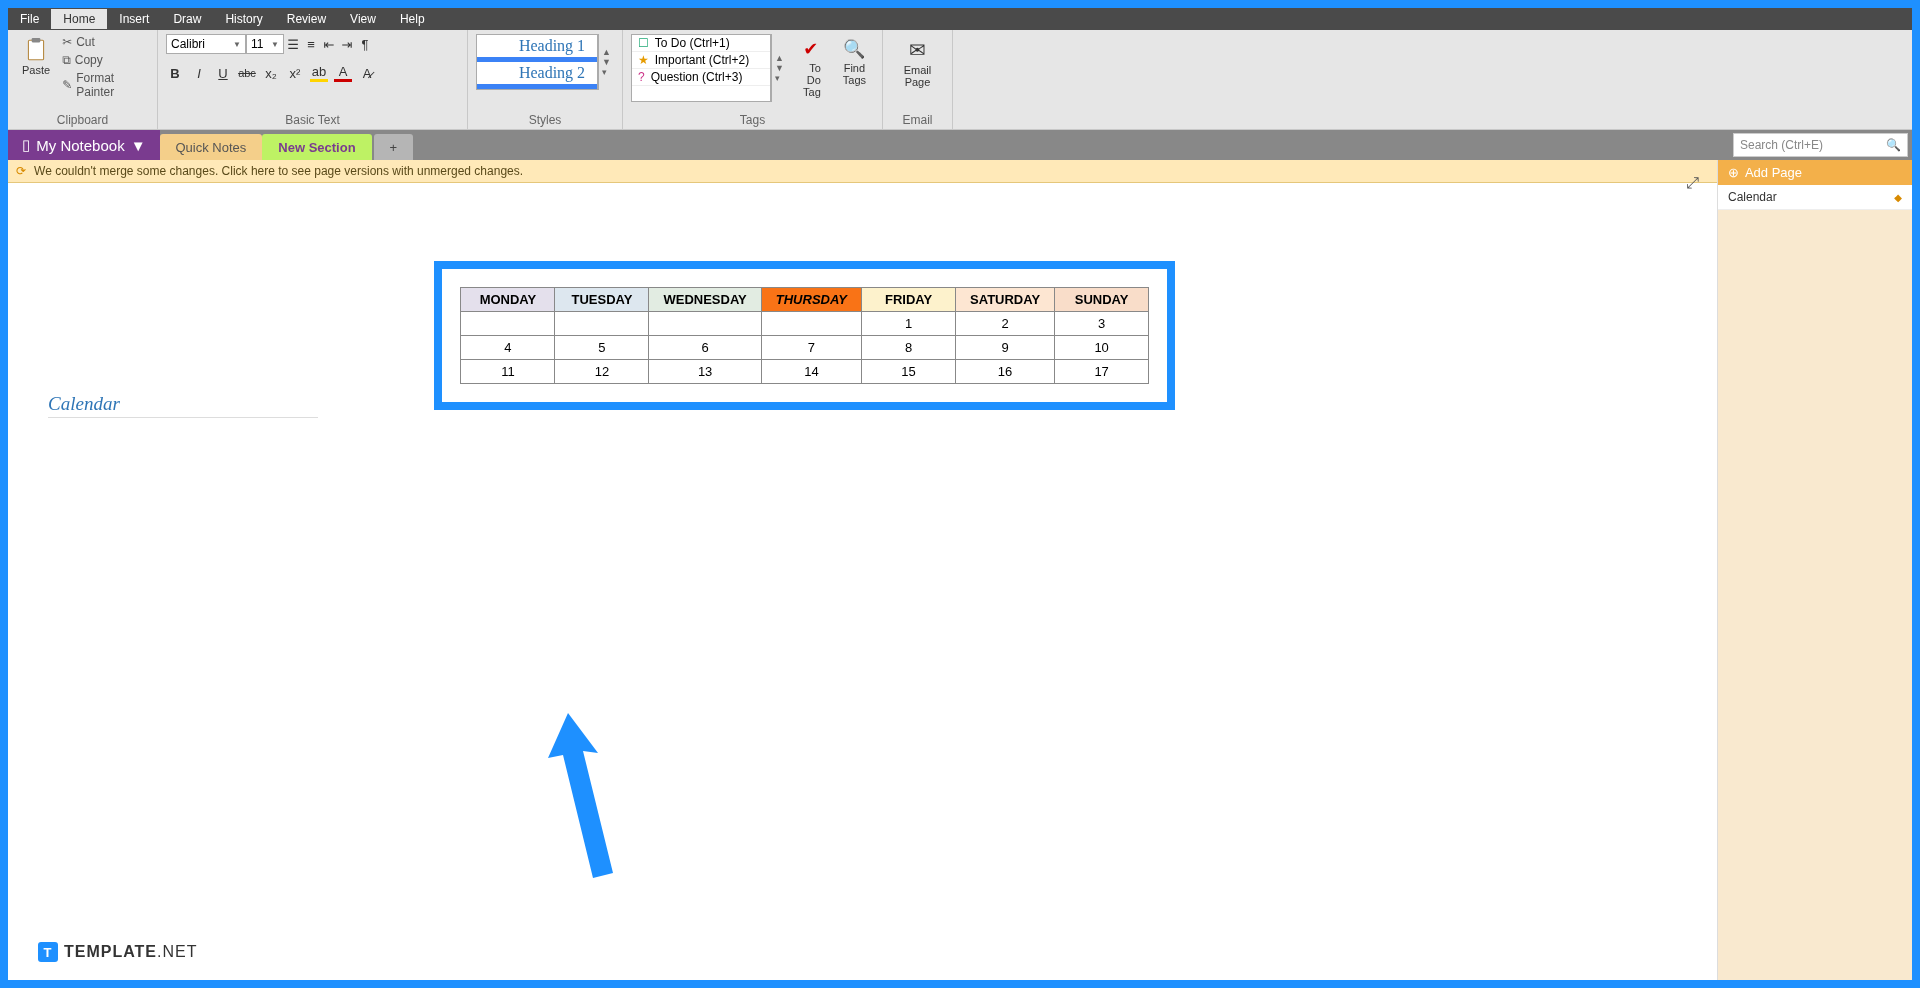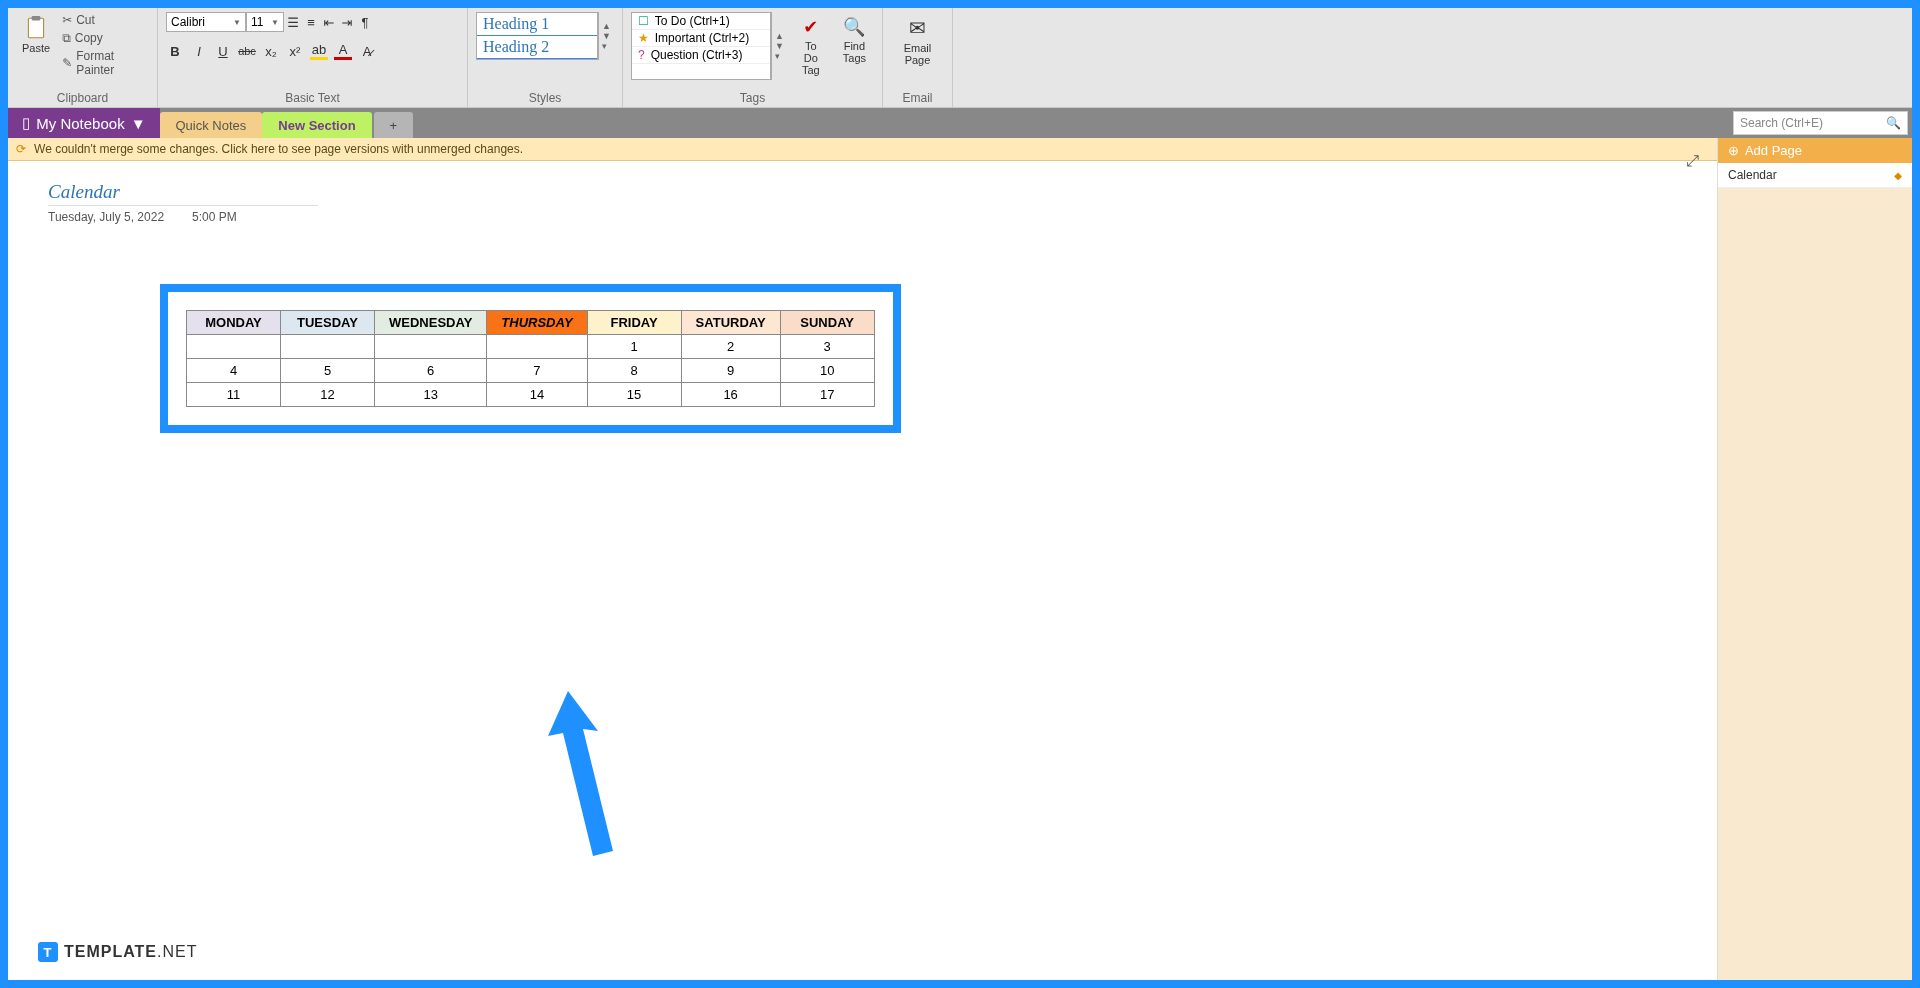--- a/index.html
+++ b/index.html
@@ -16,21 +16,21 @@
 .paste-btn svg { width:26px; height:28px; }
 .paste-btn span { font-size:11px; color:#333; }
 .clip-list { display:flex; flex-direction:column; gap:2px; font-size:12px; color:#555; }
 .clip-list div { display:flex; align-items:center; gap:4px; cursor:pointer; padding:1px 2px; }
 .font-row { display:flex; align-items:center; }
 .font-sel { border:1px solid #ababab; background:#fff; font-size:12px; padding:1px 4px; width:80px; height:20px; display:flex; align-items:center; justify-content:space-between; }
 .size-sel { width:38px; }
 .ico-row { display:flex; gap:6px; margin-top:10px; }
 .ico { font-size:13px; color:#333; cursor:pointer; display:inline-flex; align-items:center; justify-content:center; width:18px; height:18px; }
 .styles-box { border:1px solid #ababab; background:#fff; width:130px; }
-.style-item { padding:2px 6px; font-size:16px; color:#2e75b6; cursor:pointer; border-bottom:1px solid #3b82f6; font-family:"Calibri Light","Segoe UI"; }
+.style-item { padding:2px 12px; font-size:16px; color:#2e75b6; cursor:pointer; border-bottom:5px solid #3b82f6; font-family:"Calibri Light","Segoe UI";text-align:right; }
 .style-ctrl { display:flex; flex-direction:column; justify-content:center; border-left:1px solid #ababab; }
 .style-ctrl div { font-size:9px; padding:0 3px; cursor:pointer; color:#666; }
 .tags-box { border:1px solid #ababab; background:#fff; width:140px; }
 .tag-item { display:flex; align-items:center; gap:6px; font-size:12px; padding:1px 6px; cursor:pointer; border-bottom:1px solid #eee; }
 .rbtn-col { display:flex; flex-direction:column; align-items:center; padding:4px 8px; cursor:pointer; font-size:11px; color:#333; gap:2px; }
 .nav-strip { background:#888; height:30px; display:flex; align-items:stretch; }
 .nb-btn { background:#7a3b8f; color:#fff; display:flex; align-items:center; gap:6px; padding:0 14px; font-size:15px; cursor:pointer; }
 .tab { display:flex; align-items:center; padding:0 16px; font-size:13px; cursor:pointer; border-top-left-radius:3px; border-top-right-radius:3px; margin-top:4px; }
 .tab.qn { background:#f4cf8a; color:#555; }
 .tab.ns { background:#bef264; color:#7a3b8f; font-weight:600; }
@@ -59,20 +59,30 @@
 .watermark { position:absolute; left:30px; bottom:18px; display:flex; align-items:center; gap:6px; font-size:16px; font-weight:700; color:#333; letter-spacing:1px; }
 .watermark .wm-ico { background:#1e90ff; color:#fff; width:20px; height:20px; display:flex; align-items:center; justify-content:center; border-radius:3px; font-size:13px; }
 .watermark .net { font-weight:400; }
 .chev { font-size:8px; color:#666; }
 </style>
 </head>
 <body>
 
 <div class="app">
 
+  <div class="menubar">
+    <div class="mitem">File</div>
+    <div class="mitem active">Home</div>
+    <div class="mitem">Insert</div>
+    <div class="mitem">Draw</div>
+    <div class="mitem">History</div>
+    <div class="mitem">Review</div>
+    <div class="mitem">View</div>
+    <div class="mitem">Help</div>
+  </div>
 
   <div class="ribbon">
 
     <div class="rgroup" style="width:150px;">
       <div class="clip-top">
         <div class="paste-btn">
           <svg viewBox="0 0 24 24">
               <rect x="5" y="3" width="14" height="18" rx="1" fill="#fff" stroke="#b58840"></rect>
               <rect x="8" y="1" width="8" height="4" rx="1" fill="#888"></rect>
             </svg>
@@ -161,21 +171,21 @@
               </div>
           </div>
           <div class="style-ctrl">
             <div>▲</div>
             <div>▼</div>
             <div>▾</div>
           </div>
         </div>
         <div class="rbtn-col">
           <span style="font-size:18px;color:#c00">✔</span>
-          <span style="text-align:center;line-height:1.1">To Do Tag</span>
+          <span style="text-align:right;line-height:1.1">To Do Tag</span>
         </div>
         <div class="rbtn-col">
           <span style="font-size:18px">🔍</span>
           <span style="text-align:center;line-height:1.1">Find Tags</span>
         </div>
       </div>
       <div class="label">Tags</div>
     </div>
 
     <div class="rgroup" style="width:70px;">
@@ -204,24 +214,20 @@
 
   <div class="content-row">
     <div class="main">
       <div class="info-bar">
         <span class="sync-ico">⟳</span>
         <span>We couldn't merge some changes. Click here to see page versions with unmerged changes.</span>
       </div>
       <span class="expand-ico">⤢</span>
       <div class="page-area">
         <input class="title-inp" value="Calendar" style="">
-        <div class="meta-row">
-          <span>Tuesday, July 5, 2022</span>
-          <span>5:00 PM</span>
-        </div>
 
         <div class="cal-wrap">
           <table class="cal-table">
             <thead>
                 <tr>
               <th class="th-mon">MONDAY</th>
               <th class="th-tue">TUESDAY</th>
               <th class="th-wed">WEDNESDAY</th>
               <th class="th-thu">THURSDAY</th>
               <th class="th-fri">FRIDAY</th>

